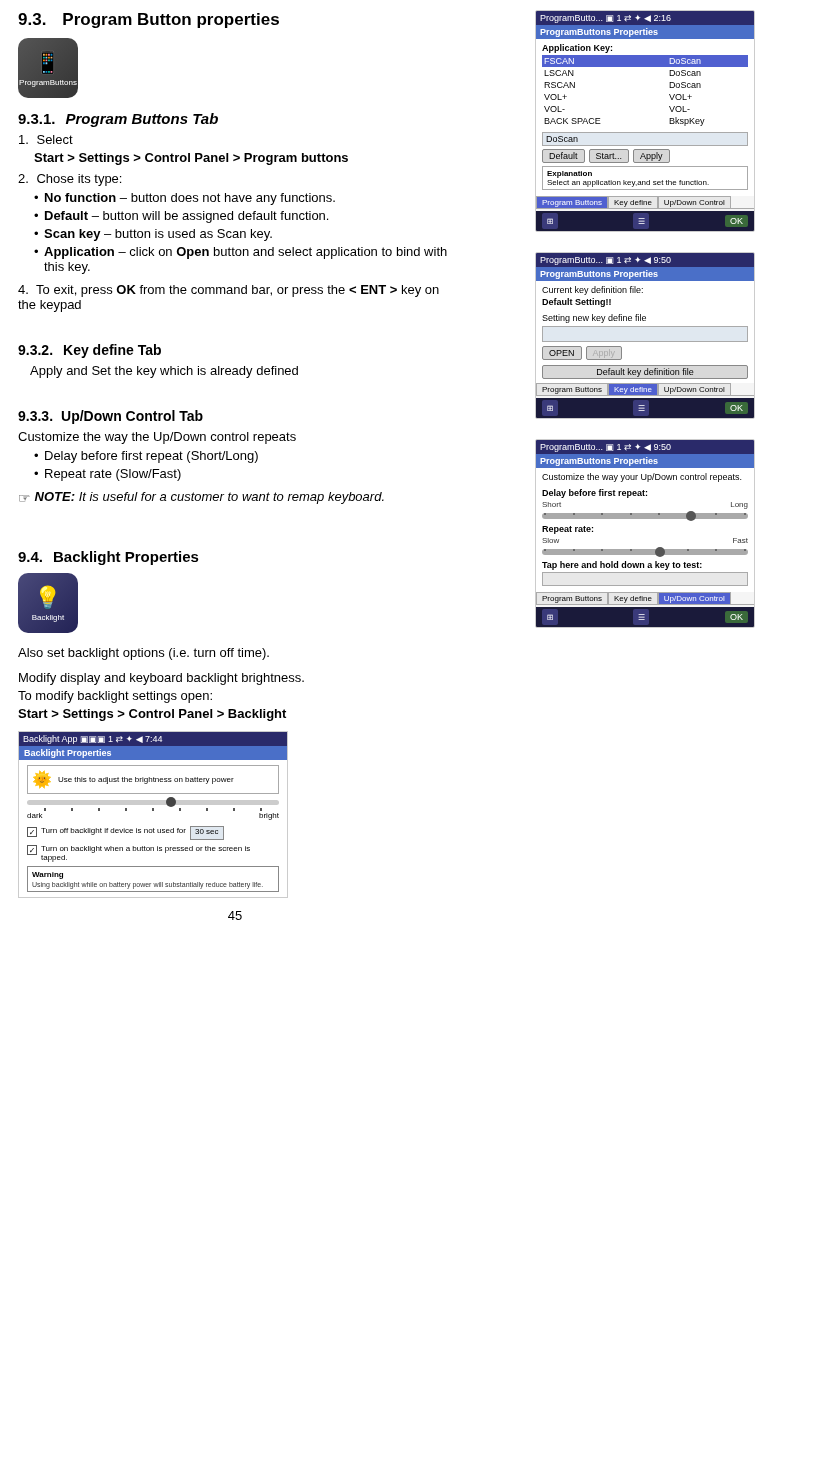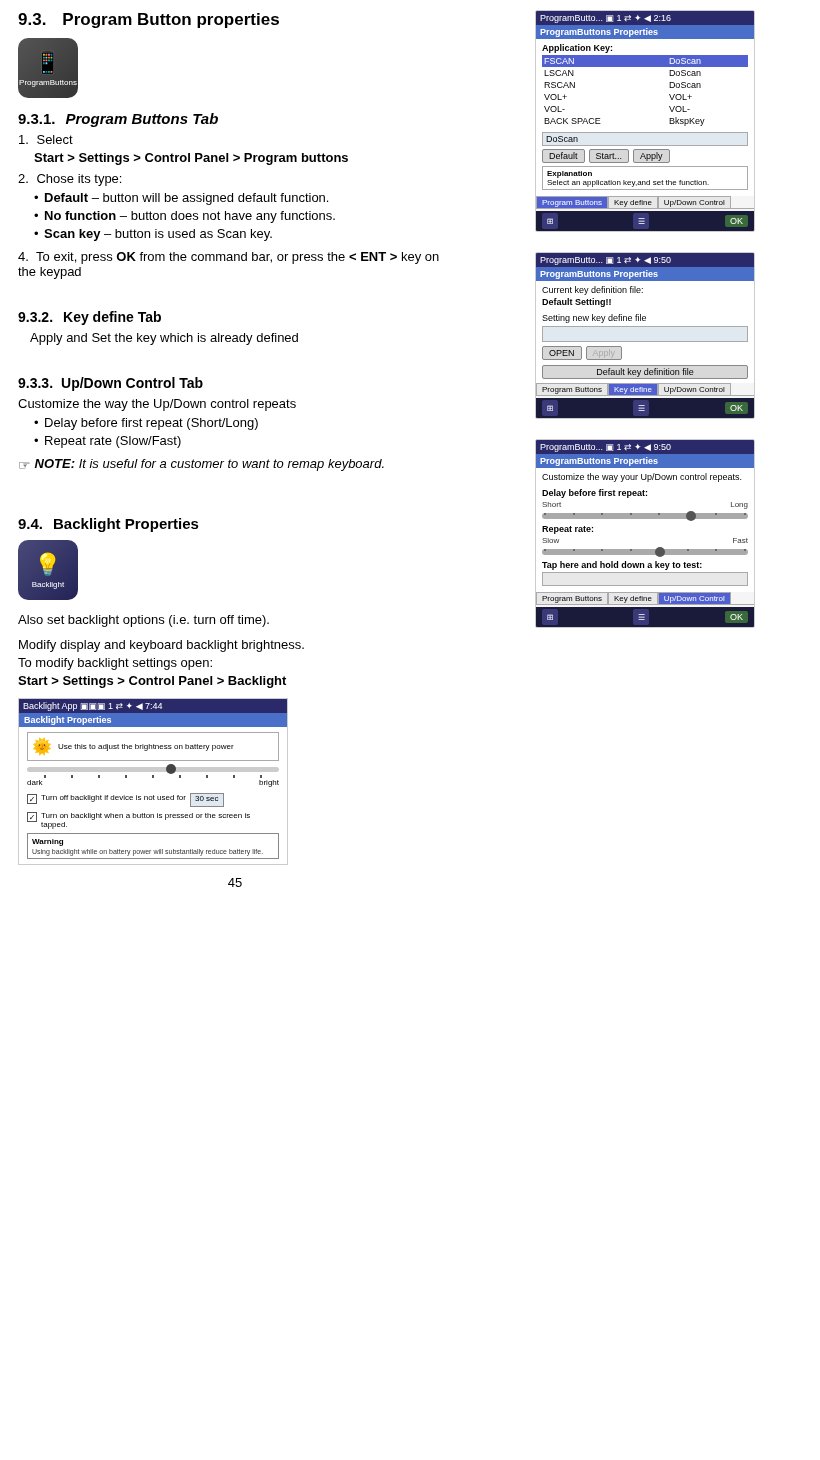--- a/index.html
+++ b/index.html
@@ -427,30 +427,34 @@
         <span>Select</span>
         <div style="margin: 3px 0 3px 16px;">
           <span class="path-text">Start  &gt;  Settings  &gt;  Control  Panel  &gt;  Program buttons</span>
         </div>
       </li>
       <li>
         <span class="list-num">2.</span>
         <span>Chose its type:</span>
         <ul class="bullet-list">
           <li>
+            <span class="key-term">No function</span>
+            <span> – button does not have any functions.</span>
+          </li>
+          <li>
             <span class="key-term">Default</span>
             <span> – button will be assigned default function.</span>
           </li>
           <li>
-            <span class="key-term">No function</span>
-            <span> – button does not have any functions.</span>
+            <span class="key-term">Scan key</span>
+            <span> – button is used as Scan key.</span>
           </li>
           <li>
-            <span class="key-term">Scan key</span>
-            <span> – button is used as Scan key.</span>
+            <span class="key-term">Application</span>
+            <span> –  click  on  <strong>Open</strong>  button  and  select application to bind with this key.</span>
           </li>
         </ul>
       </li>
       <li style="list-style:none; margin-top:4px;">
         <span>4.&nbsp;&nbsp;To exit, press <strong>OK</strong> from the command bar, or press the <strong>&lt; ENT &gt;</strong> key on the keypad</span>
       </li>
     </ol>
 
     <div class="section-gap"></div>
 

